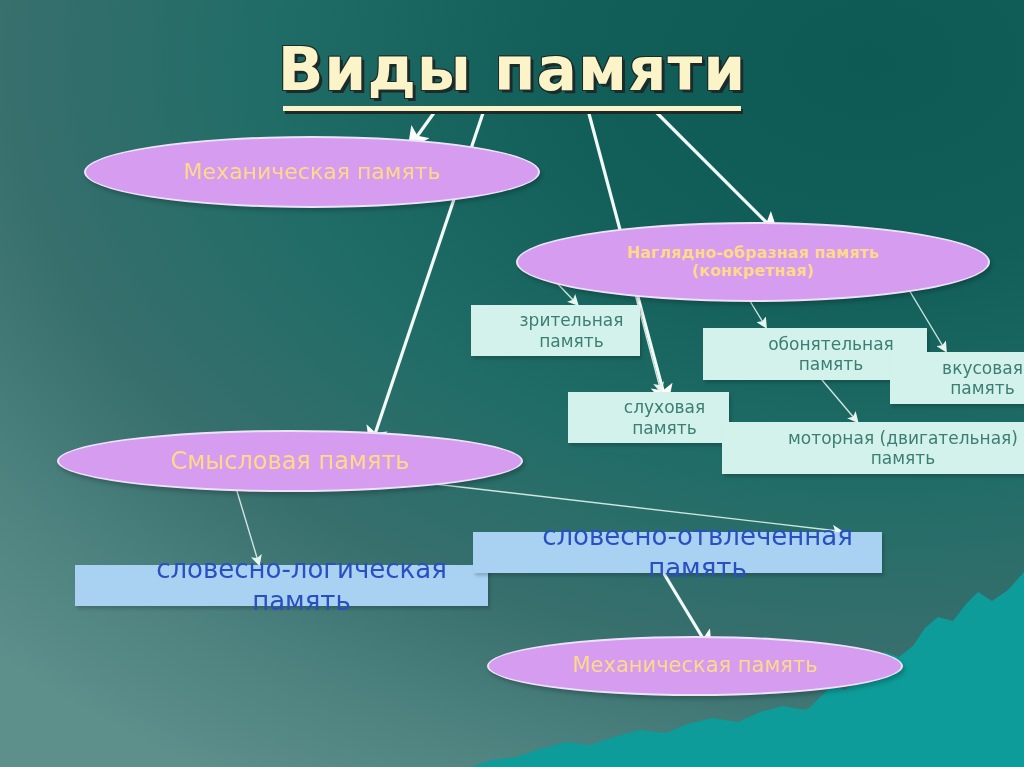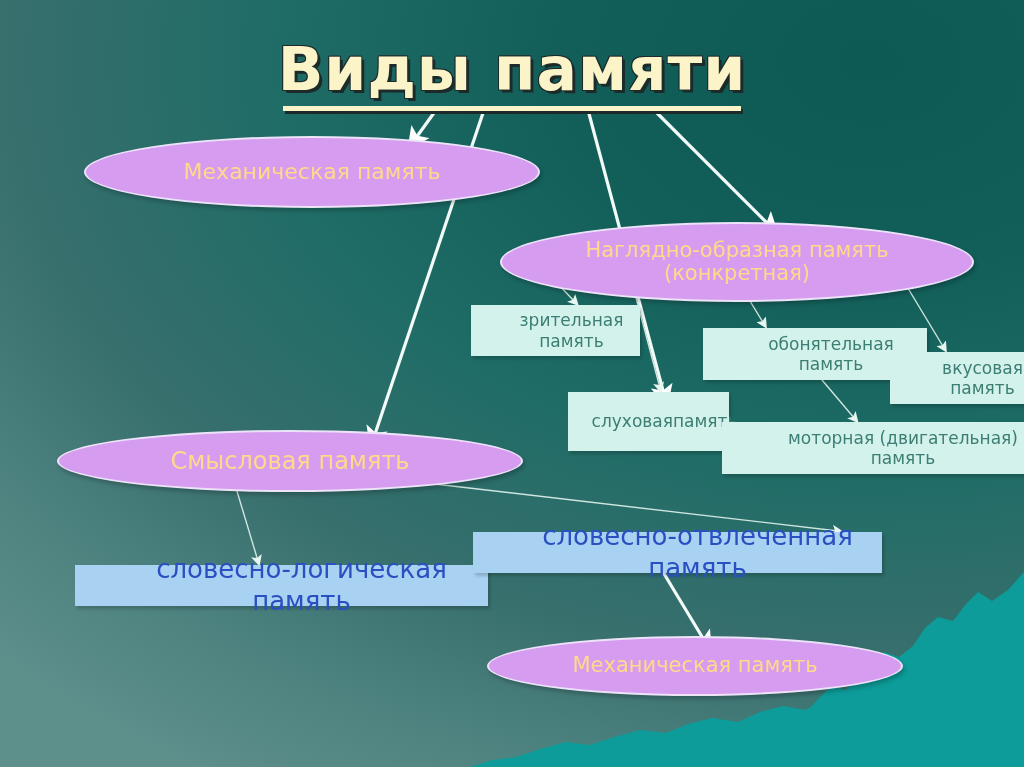--- a/index.html
+++ b/index.html
@@ -135,39 +135,39 @@
     </g>
   </svg>
 
   <div class="title">Виды  памяти</div>
   <div class="title-underline"></div>
 
   <div class="ellipse" style="left:84px; top:136px; width:452px; height:68px; font-size:22px;">
     <span>Механическая память</span>
   </div>
 
-  <div class="ellipse" style="left:500px; top:222px; width:470px; height:76px; font-size:21px; flex-direction:column;">
+  <div class="ellipse" style="left:516px; top:222px; width:470px; height:76px; font-size:16px; flex-direction:column;font-weight:bold;">
     <span>Наглядно-образная память</span>
     <span>(конкретная)</span>
   </div>
 
   <div class="ellipse" style="left:57px; top:430px; width:462px; height:58px; font-size:24px;">
     <span>Смысловая память</span>
   </div>
 
   <div class="ellipse" style="left:487px; top:636px; width:412px; height:56px; font-size:21px;">
     <span>Механическая память</span>
   </div>
 
   <div class="cyanbox" style="left:471px; top:305px; width:137px; height:51px; flex-direction:column;">
     <span>зрительная</span>
     <span>память</span>
   </div>
 
-  <div class="cyanbox" style="left:568px; top:392px; width:129px; height:59px; flex-direction:row;text-align:right;">
+  <div class="cyanbox" style="left:568px; top:392px; width:129px; height:51px; flex-direction:column;text-align:right;">
     <span>слуховая</span>
     <span>память</span>
   </div>
 
   <div class="cyanbox" style="left:703px; top:328px; width:192px; height:52px; flex-direction:column;">
     <span>обонятельная</span>
     <span>память</span>
   </div>
 
   <div class="cyanbox" style="left:890px; top:352px; width:121px; height:52px; flex-direction:column;">

